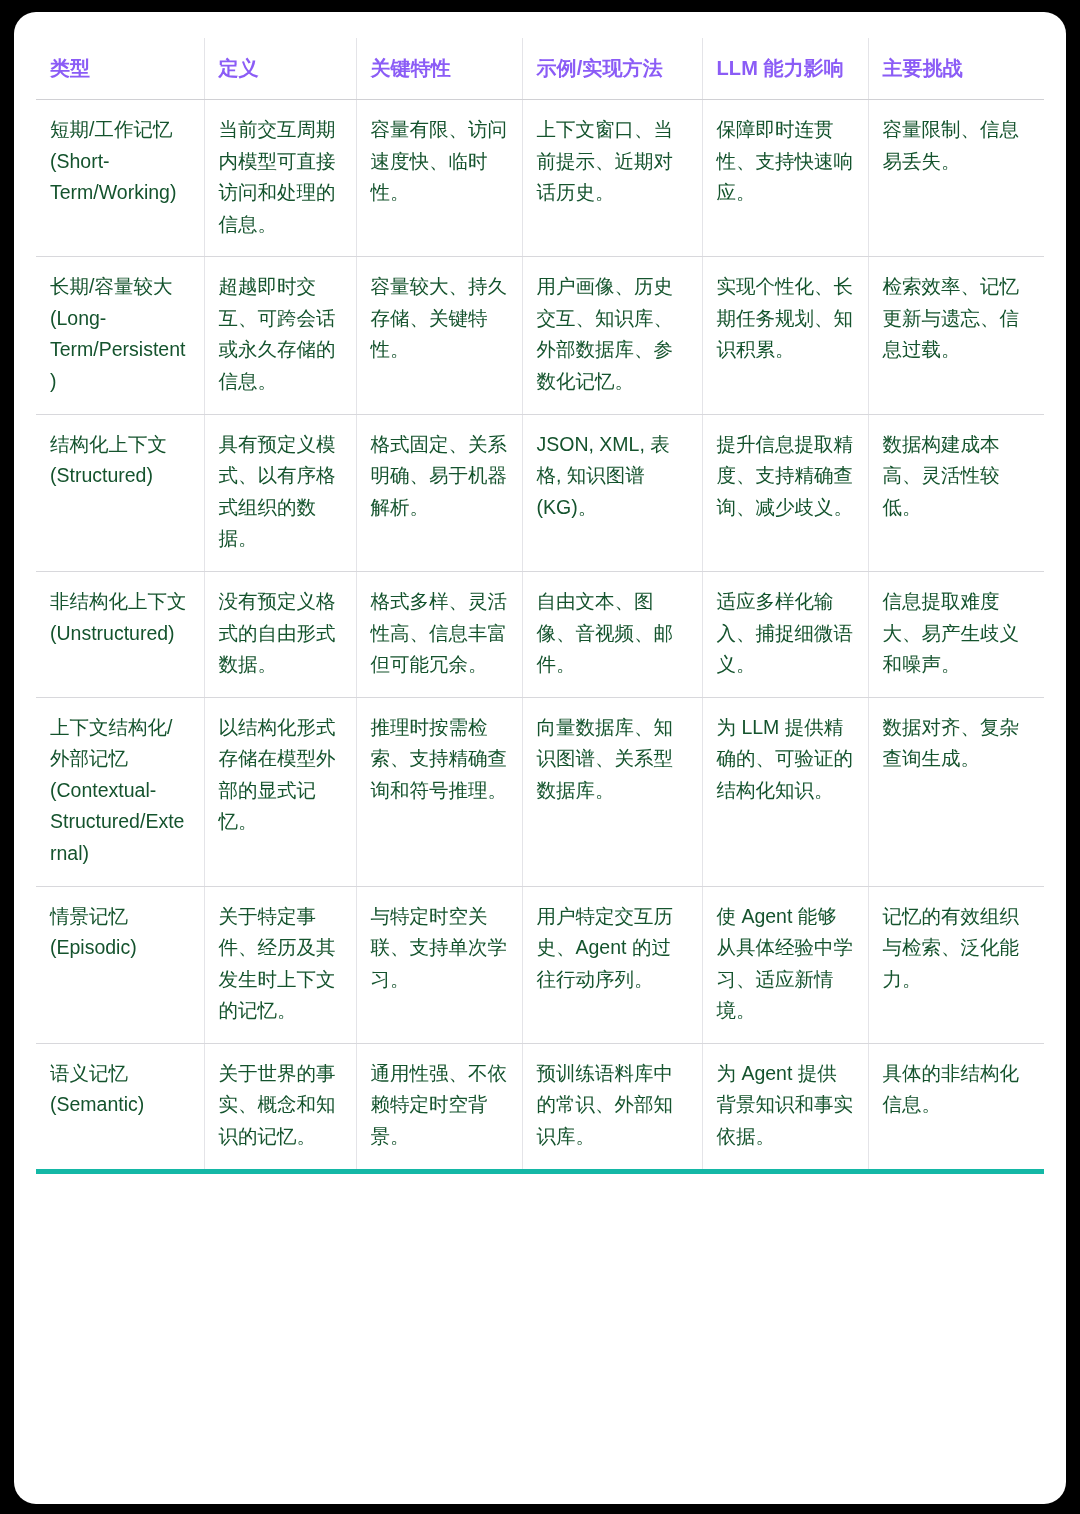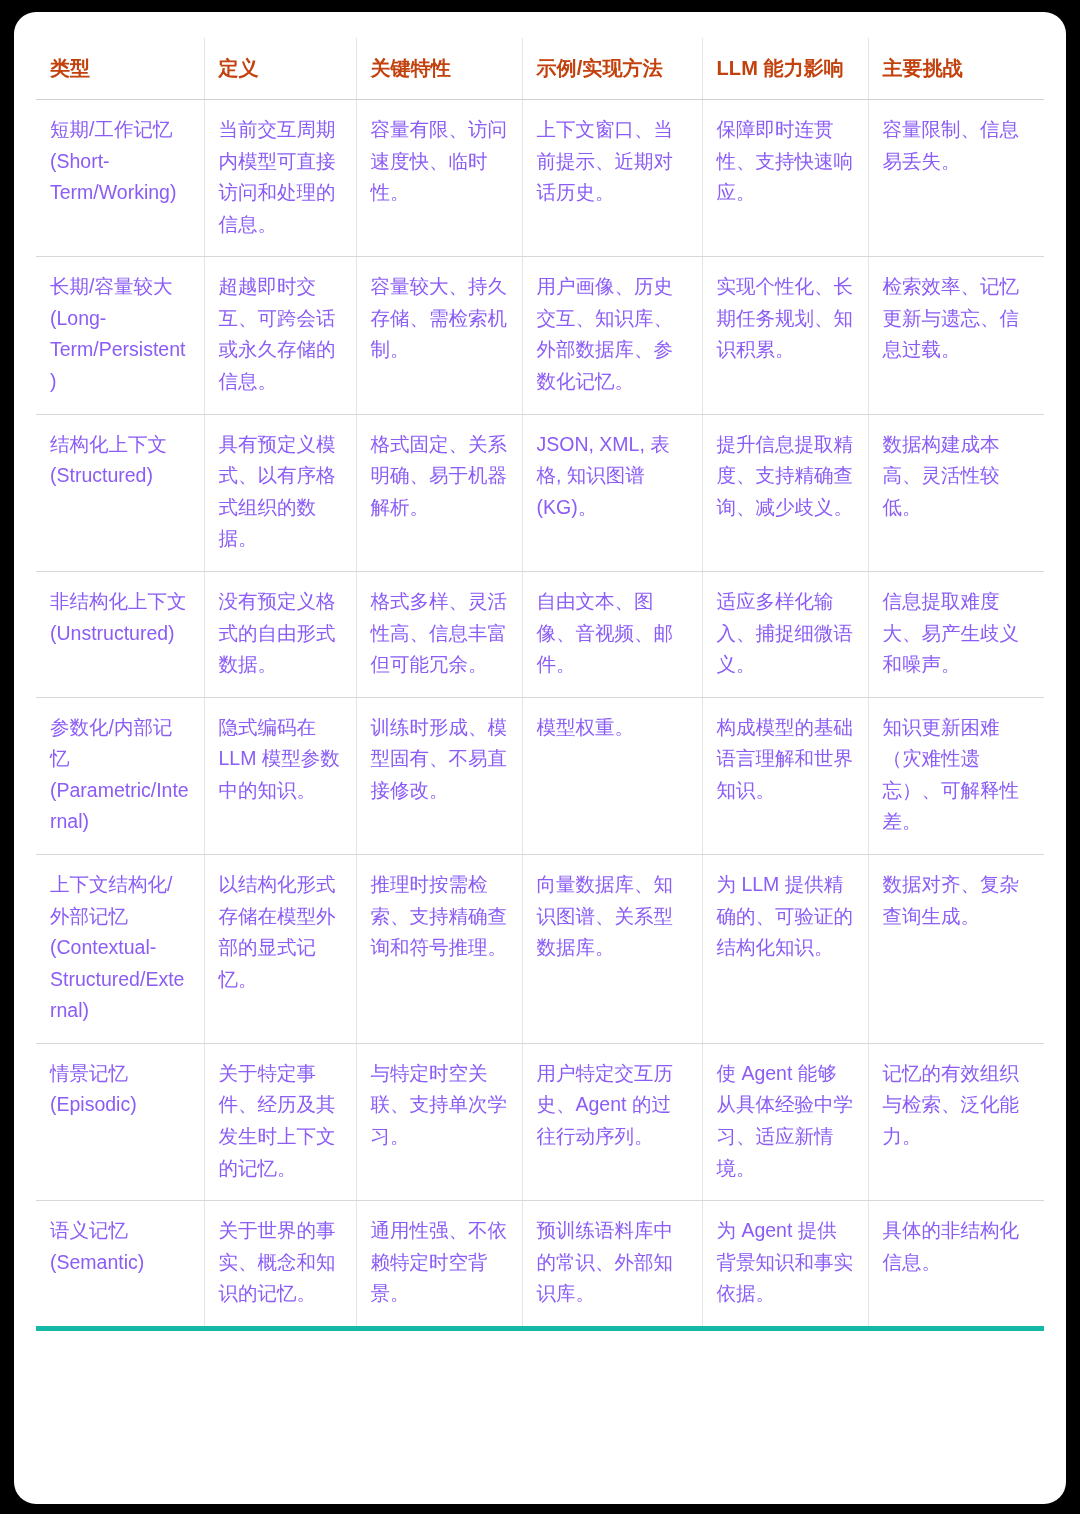--- a/index.html
+++ b/index.html
@@ -56,30 +56,30 @@
     box-sizing: border-box;
     word-wrap: break-word;
     overflow-wrap: break-word;
     word-break: break-word;
   }
   table.memory-table thead th {
     border-top: none;
     border-bottom: 1px solid #d0d0d4;
     font-size: 20px;
     font-weight: bold;
-    color: #c2410c;
+    color: #8b5cf6;
     line-height: 1.45;
     padding-top: 16px;
     padding-bottom: 16px;
     letter-spacing: 0.1px;
   }
   table.memory-table tbody td {
     font-size: 19.5px;
     font-weight: 400;
-    color: #8b5cf6;
+    color: #14532d;
     line-height: 1.62;
   }
   table.memory-table tr > *:first-child {
     border-left: none;
   }
   table.memory-table tr > *:last-child {
     border-right: none;
   }
   table.memory-table tbody tr:last-child td {
     border-bottom: 5px solid #14b8a6;
@@ -114,48 +114,40 @@
           <td>短期/工作记忆 (Short-Term/Working)</td>
           <td>当前交互周期内模型可直接访问和处理的信息。</td>
           <td>容量有限、访问速度快、临时性。</td>
           <td>上下文窗口、当前提示、近期对话历史。</td>
           <td>保障即时连贯性、支持快速响应。</td>
           <td>容量限制、信息易丢失。</td>
         </tr>
         <tr>
           <td>长期/容量较大 (Long-Term/Persistent)</td>
           <td>超越即时交互、可跨会话或永久存储的信息。</td>
-          <td>容量较大、持久存储、需检索机制。</td>
+          <td>容量较大、持久存储、关键特性。</td>
           <td>用户画像、历史交互、知识库、外部数据库、参数化记忆。</td>
           <td>实现个性化、长期任务规划、知识积累。</td>
           <td>检索效率、记忆更新与遗忘、信息过载。</td>
         </tr>
         <tr>
           <td>结构化上下文 (Structured)</td>
           <td>具有预定义模式、以有序格式组织的数据。</td>
           <td>格式固定、关系明确、易于机器解析。</td>
           <td>JSON, XML, 表格, 知识图谱 (KG)。</td>
           <td>提升信息提取精度、支持精确查询、减少歧义。</td>
           <td>数据构建成本高、灵活性较低。</td>
         </tr>
         <tr>
           <td>非结构化上下文 (Unstructured)</td>
           <td>没有预定义格式的自由形式数据。</td>
           <td>格式多样、灵活性高、信息丰富但可能冗余。</td>
           <td>自由文本、图像、音视频、邮件。</td>
           <td>适应多样化输入、捕捉细微语义。</td>
           <td>信息提取难度大、易产生歧义和噪声。</td>
-        </tr>
-        <tr>
-          <td>参数化/内部记忆 (Parametric/Internal)</td>
-          <td>隐式编码在 LLM 模型参数中的知识。</td>
-          <td>训练时形成、模型固有、不易直接修改。</td>
-          <td>模型权重。</td>
-          <td>构成模型的基础语言理解和世界知识。</td>
-          <td>知识更新困难（灾难性遗忘）、可解释性差。</td>
         </tr>
         <tr>
           <td>上下文结构化/外部记忆 (Contextual-Structured/External)</td>
           <td>以结构化形式存储在模型外部的显式记忆。</td>
           <td>推理时按需检索、支持精确查询和符号推理。</td>
           <td>向量数据库、知识图谱、关系型数据库。</td>
           <td>为 LLM 提供精确的、可验证的结构化知识。</td>
           <td>数据对齐、复杂查询生成。</td>
         </tr>
         <tr>

